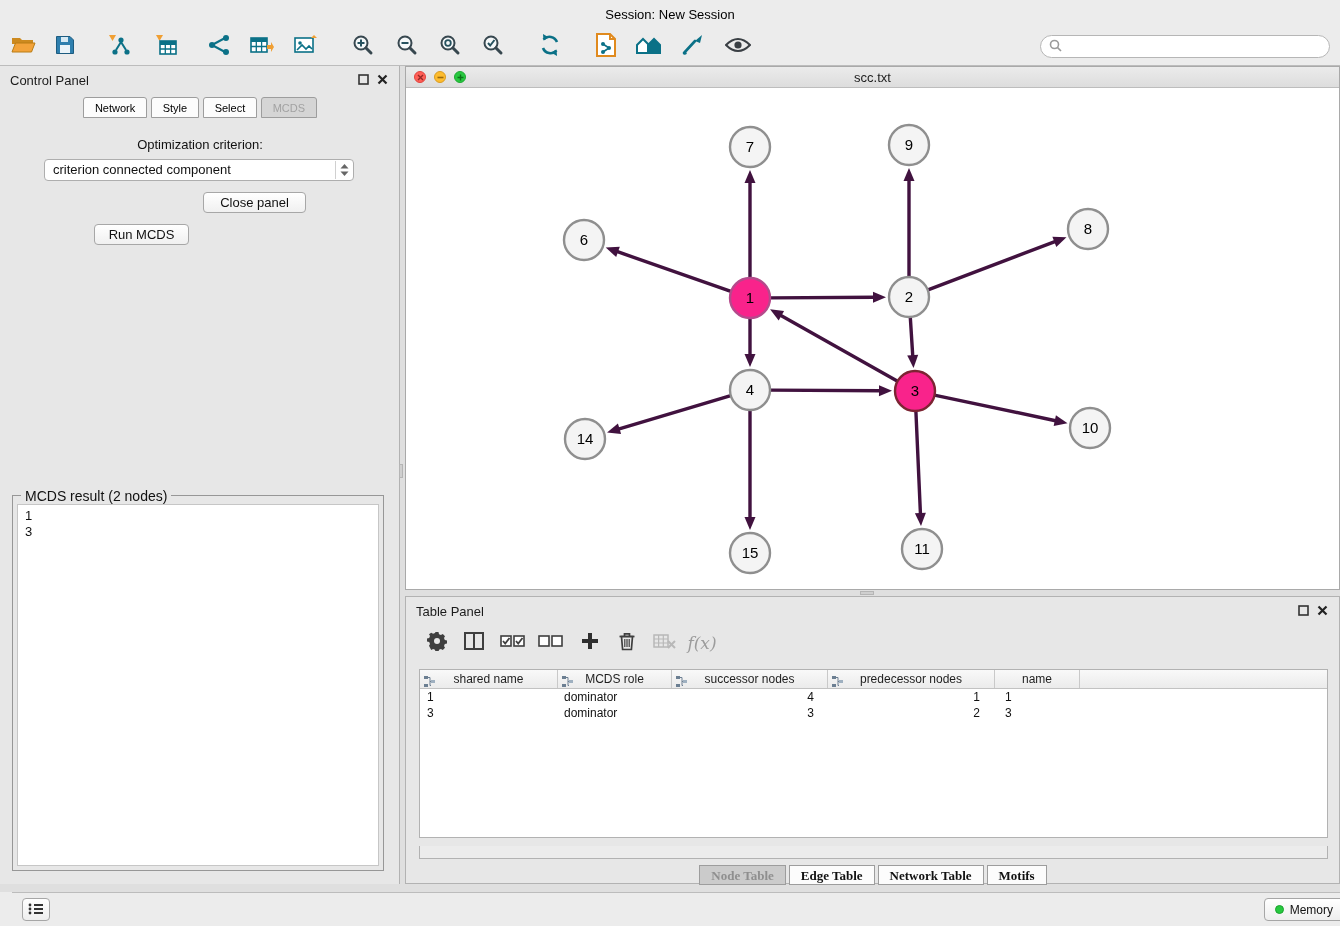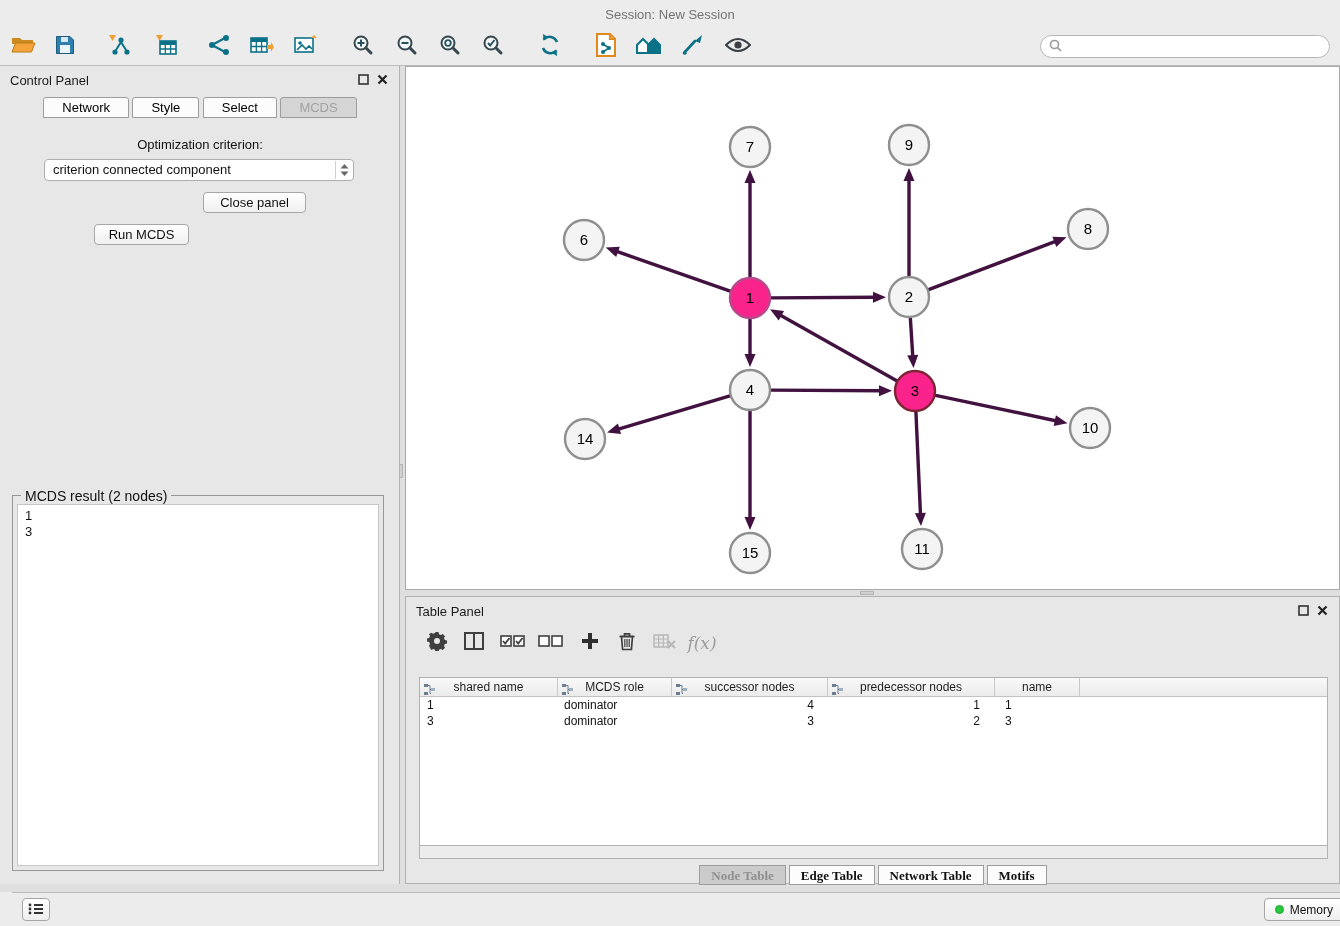--- a/index.html
+++ b/index.html
@@ -1,37 +1,37 @@
 <!DOCTYPE html>
 <html><head>
 <meta charset="utf-8">
 <style>
   html,body{margin:0;padding:0;width:1340px;height:926px;overflow:hidden;
     background:#ececec;font-family:"Liberation Sans",sans-serif;}
   *{box-sizing:border-box;}
 
   
   .titlebar{position:absolute;left:0;top:0;width:1340px;height:28px;text-align:center;
-    line-height:30px;font-size:13px;color:#737373;}
+    line-height:30px;font-size:13px;color:#000000;}
   .toolbar{position:absolute;left:0;top:28px;width:1340px;height:38px;border-bottom:1px solid #bcbcbc;}
   .tbtn{position:absolute;top:1px;width:38px;height:35px;display:flex;align-items:center;justify-content:center;border-radius:4px;}
   .searchbox{position:absolute;right:10px;top:7px;width:290px;height:23px;background:#fff;
     border:1px solid #b6b6b6;border-radius:12px;display:flex;align-items:center;padding:0 8px;}
   .searchbox input{border:0;outline:0;flex:1;font-size:13px;background:transparent;margin-left:5px;}
 
   
   .workspace{position:absolute;left:0;top:66px;width:1340px;height:826px;background:#dfdfdf;}
 
   
   .cpanel{position:absolute;left:0;top:0;width:400px;height:818px;background:#e7e7e7;border-right:1px solid #b2b2b2;}
   .panel-title{position:absolute;left:10px;top:7px;font-size:13px;color:#1b1b1b;}
   .float-ic{position:absolute;width:11px;height:11px;top:8px;display:flex;}
   .close-ic{position:absolute;width:11px;height:11px;top:8px;display:flex;}
   .cp-tabs{position:absolute;left:0;top:31px;width:100%;text-align:center;white-space:nowrap;}
-  .tab{display:inline-block;height:21px;line-height:20px;padding:0 18px;font-size:13px;background:#fcfcfc;
+  .tab{display:inline-block;height:21px;line-height:20px;padding:0 11px;font-size:11px;background:#fcfcfc;
     border:1px solid #9d9d9d;margin-right:-1px;border-radius:3px 3px 0 0;color:#000;}
   .tab.active{background:#d5d5d5;color:#a2a2a2;}
   .opt-label{position:absolute;left:0;top:71px;width:400px;text-align:center;font-size:13px;color:#111;}
   .dropdown{position:absolute;left:44px;top:93px;width:310px;height:22px;background:#fff;border:1px solid #aeaeae;
     border-radius:4px;font-size:13px;line-height:20px;padding-left:8px;color:#111;}
   .dd-stepper{position:absolute;right:1px;top:1px;width:17px;height:18px;border-left:1px solid #d0d0d0;
     display:flex;align-items:center;justify-content:center;}
   .btn{position:absolute;height:21px;background:linear-gradient(#ffffff,#f0f0f0);border:1px solid #a7a7a7;
     border-radius:4px;font-size:13px;text-align:center;line-height:19px;color:#111;}
   .btn-run{left:94px;top:126px;width:95px;margin-top:32px;}
@@ -48,21 +48,21 @@
   .tl{position:absolute;top:4px;width:12px;height:12px;border-radius:50%;display:flex;align-items:center;justify-content:center;}
   .tl-red{left:8px;background:#ff5f57;border:1px solid #e0443e;}
   .tl-yellow{left:28px;background:#febc2e;border:1px solid #d89c23;}
   .tl-green{left:48px;background:#28c840;border:1px solid #1ea833;}
   .netcanvas{position:absolute;left:0;top:21px;width:933px;height:501px;background:#fff;}
 
   
   .tpanel{position:absolute;left:405px;top:530px;width:935px;height:288px;background:#e7e7e7;border:1px solid #b2b2b2;}
   .ticon{position:absolute;top:32px;width:32px;height:28px;display:flex;align-items:center;justify-content:center;}
   .fx{font-family:"DejaVu Serif",serif;font-style:italic;font-size:17px;color:#9c9c9c;}
-  .tp-table{position:absolute;left:13px;top:80px;width:909px;height:169px;background:#fff;border:1px solid #b2b2b2;}
+  .tp-table{position:absolute;left:13px;top:72px;width:909px;height:169px;background:#fff;border:1px solid #b2b2b2;}
   .thead{display:flex;height:19px;background:linear-gradient(#f9f9f9,#ebebeb);border-bottom:1px solid #c2c2c2;}
   .th{position:relative;font-size:12px;text-align:center;line-height:18px;color:#1e1e1e;border-right:1px solid #c9c9c9;}
   .sorticon{position:absolute;left:4px;top:4px;}
   .c0{width:138px;} .c1{width:114px;} .c2{width:156px;} .c3{width:167px;} .c4{width:85px;} .cf{flex:1;border-right:0;}
   .tr{display:flex;height:16px;font-size:12px;line-height:16px;color:#111;}
   .td{overflow:hidden;}
   .td.c0{padding-left:7px;} .td.c1{padding-left:6px;}
   .td.c2{text-align:right;padding-right:14px;} .td.c3{text-align:right;padding-right:15px;}
   .td.c4{padding-left:10px;}
   .tp-scrollstrip{position:absolute;left:13px;top:249px;width:909px;height:13px;background:#ececec;
@@ -256,20 +256,38 @@
     <div class="result-group">
       <div class="result-legend">MCDS result (2 nodes)</div>
       <div class="result-box">
         <div class="result-text">1
 3</div>
       </div>
     </div>
   </div>
 
   <div class="netwin">
+    <div class="netwin-title">
+      <div class="tl tl-red">
+          <svg width="7" height="7">
+            <path d="M1 1 L6 6 M6 1 L1 6" stroke="rgba(90,10,10,0.65)" stroke-width="1.4"></path>
+          </svg>
+        </div>
+      <div class="tl tl-yellow">
+          <svg width="7" height="7">
+            <path d="M0.5 3.5 H6.5" stroke="rgba(110,70,0,0.7)" stroke-width="1.6"></path>
+          </svg>
+        </div>
+      <div class="tl tl-green">
+          <svg width="7" height="7">
+            <path d="M3.5 0.5 V6.5 M0.5 3.5 H6.5" stroke="rgba(0,80,10,0.7)" stroke-width="1.4"></path>
+          </svg>
+        </div>
+      <span>scc.txt</span>
+    </div>
     <div class="netcanvas">
       <svg width="933" height="501" viewBox="0 0 933 501">
           <line x1="344" y1="189" x2="344" y2="93" stroke="#41123f" stroke-width="3.4" stroke-linecap="round"></line>
           <polygon points="344,82 349.5,95 338.5,95" fill="#41123f"></polygon>
           <line x1="324.1752536154717" y1="203.07328138371903" x2="210.0972084320934" y2="163.2146872835025" stroke="#41123f" stroke-width="3.4" stroke-linecap="round"></line>
           <polygon points="199.71281746876906,159.5864061035458 213.7994201063125,158.6821792891052 210.17113892635584,169.06657025242953" fill="#41123f"></polygon>
           <line x1="364.99958468064904" y1="209.86792714037327" x2="469.0006724218063" y2="209.21383224891946" stroke="#41123f" stroke-width="3.4" stroke-linecap="round"></line>
           <polygon points="480.0004548735749,209.14465122721023 467.03530248688486,214.72630184238724 466.9661214651756,203.72651939061868" fill="#41123f"></polygon>
           <line x1="344" y1="231" x2="344" y2="268" stroke="#41123f" stroke-width="3.4" stroke-linecap="round"></line>
           <polygon points="344,279 338.5,266 349.5,266" fill="#41123f"></polygon>

